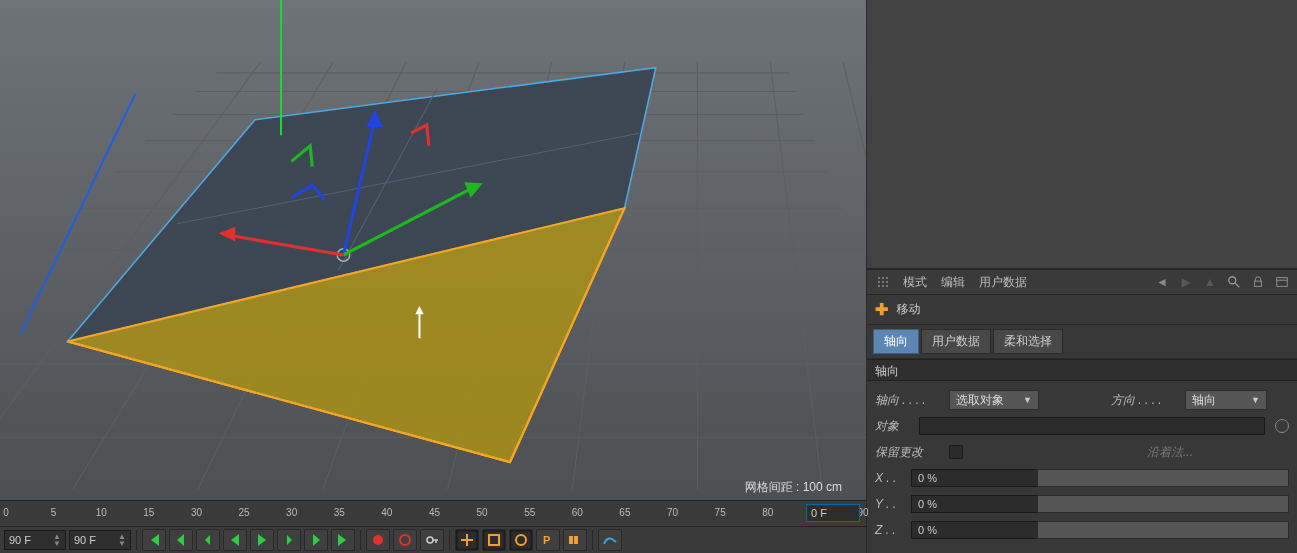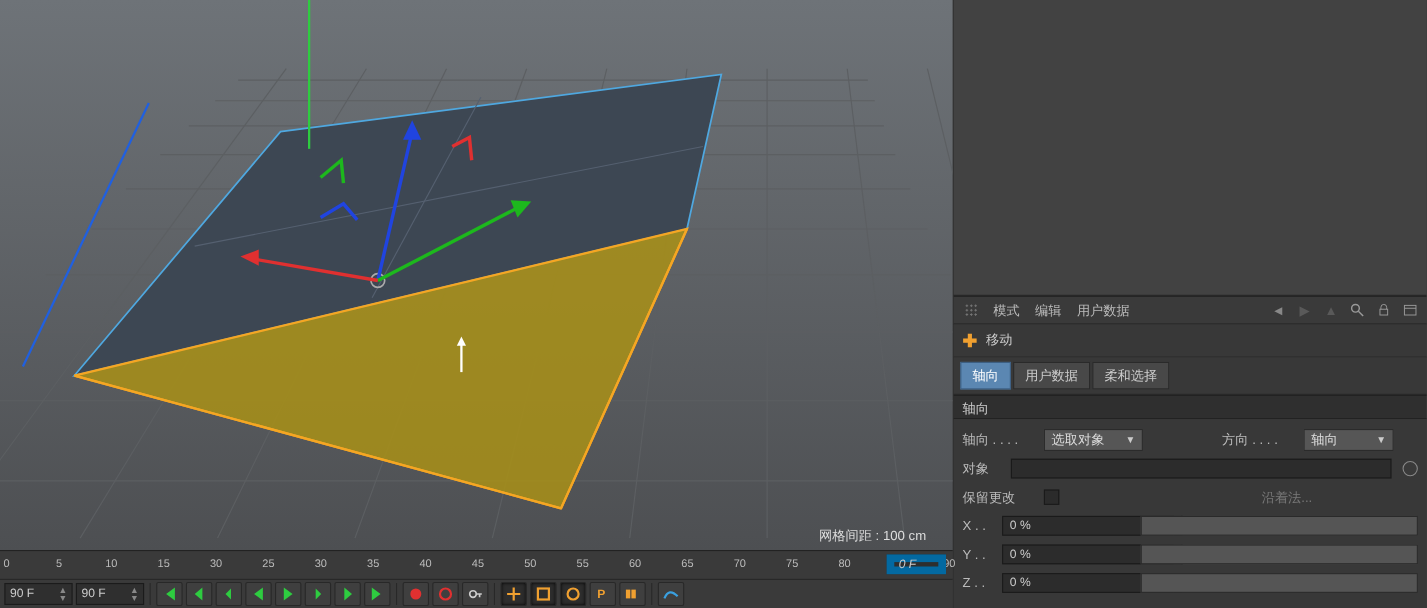--- a/index.html
+++ b/index.html
@@ -13,21 +13,21 @@
   
   .viewport { flex: 1; position: relative; overflow: hidden; background: linear-gradient(to bottom, #6e7378, #4d4f52); }
   .grid { position: absolute; inset: 0; }
   .hud { position: absolute; bottom: 4px; right: 24px; font-size: 12px; color: #ddd; }
 
   
   .ruler { height: 26px; background: #3a3a3a; border-top: 1px solid #222; position: relative; display: flex; align-items: center; }
   .ruler .ticks { position: absolute; inset: 0; display: flex; justify-content: space-between; padding: 0 4px; }
   .tick { font-size: 10px; color: #bbb; text-align: center; width: 1px; position: relative; }
   .tick span { position: absolute; left: -10px; top: 6px; width: 24px; }
-  .frame-box { position: absolute; right: 6px; top: 3px; width: 54px; height: 18px; background: #2e2e2e; border: 7px solid #0369a1; color: #ccc; font-size: 11px; display: flex; align-items: center; padding: 0 4px; font-style: italic; }
+  .frame-box { position: absolute; right: 6px; top: 3px; width: 54px; height: 18px; background: #2e2e2e; border: 1px solid #0369a1; color: #ccc; font-size: 11px; display: flex; align-items: center; padding: 0 4px; }
 
   
   .bottom-bar { height: 27px; background: #3a3a3a; border-top: 1px solid #222; display: flex; align-items: center; gap: 3px; padding: 0 4px; }
   .spin { width: 62px; height: 20px; background: #2f2f2f; border: 1px solid #1b1b1b; color: #ccc; font-size: 11px; display: flex; align-items: center; padding: 0 4px; justify-content: space-between; }
   .spin .arr { font-size: 8px; color: #888; line-height: 7px; }
   .ib { width: 24px; height: 22px; background: #3f3f3f; border: 1px solid #282828; border-radius: 2px; display: flex; align-items: center; justify-content: center; }
   .ib.sel { background: #2d2d2d; box-shadow: inset 0 0 3px #000; }
   .sep { width: 1px; height: 20px; background: #282828; margin: 0 2px; }
   svg.ico { width: 16px; height: 16px; }
 
@@ -48,21 +48,21 @@
 
   
   .tabs { display: flex; padding: 4px 6px; gap: 2px; background: #383838; border-bottom: 1px solid #2b2b2b; }
   .tab { padding: 3px 10px; background: #484848; border: 1px solid #2a2a2a; color: #ccc; font-size: 12px; }
   .tab.active { background: #5b87b2; border-color: #3d5f82; color: #fff; }
 
   
   .section-header { height: 22px; background: #2f2f2f; padding: 3px 8px; border-top: 1px solid #222; border-bottom: 1px solid #222; color: #ccc; }
   .section-body { padding: 6px 8px 10px 8px; background: #383838; }
   .row { display: flex; align-items: center; height: 26px; gap: 6px; }
-  .lbl { width: 68px; text-align: left; color: #bbb; font-size: 12px; }
+  .lbl { width: 68px; text-align: left; color: #bbb; font-size: 12px; font-style: italic; }
   .drop { height: 20px; background: #565656; border: 1px solid #2b2b2b; color: #ddd; font-size: 12px; display: flex; align-items: center; justify-content: space-between; padding: 0 6px; min-width: 82px; }
   .drop .caret { font-size: 9px; color: #ccc; }
   .chk { width: 14px; height: 14px; background: #2b2b2b; border: 1px solid #1a1a1a; }
   .gap { width: 60px; }
 
   .numrow { display: flex; align-items: center; height: 26px; gap: 6px; }
   .numrow .lbl { width: 30px; }
   .numfield { flex: 1; display: flex; height: 18px; }
   .numfield input { flex: 1; background: #2c2c2c; border: 1px solid #1a1a1a; color: #ccc; font-size: 11px; padding: 0 6px; }
   .numfield .sp { width: 12px; background: #444; border: 1px solid #1a1a1a; border-left: none; display: flex; flex-direction: column; }

